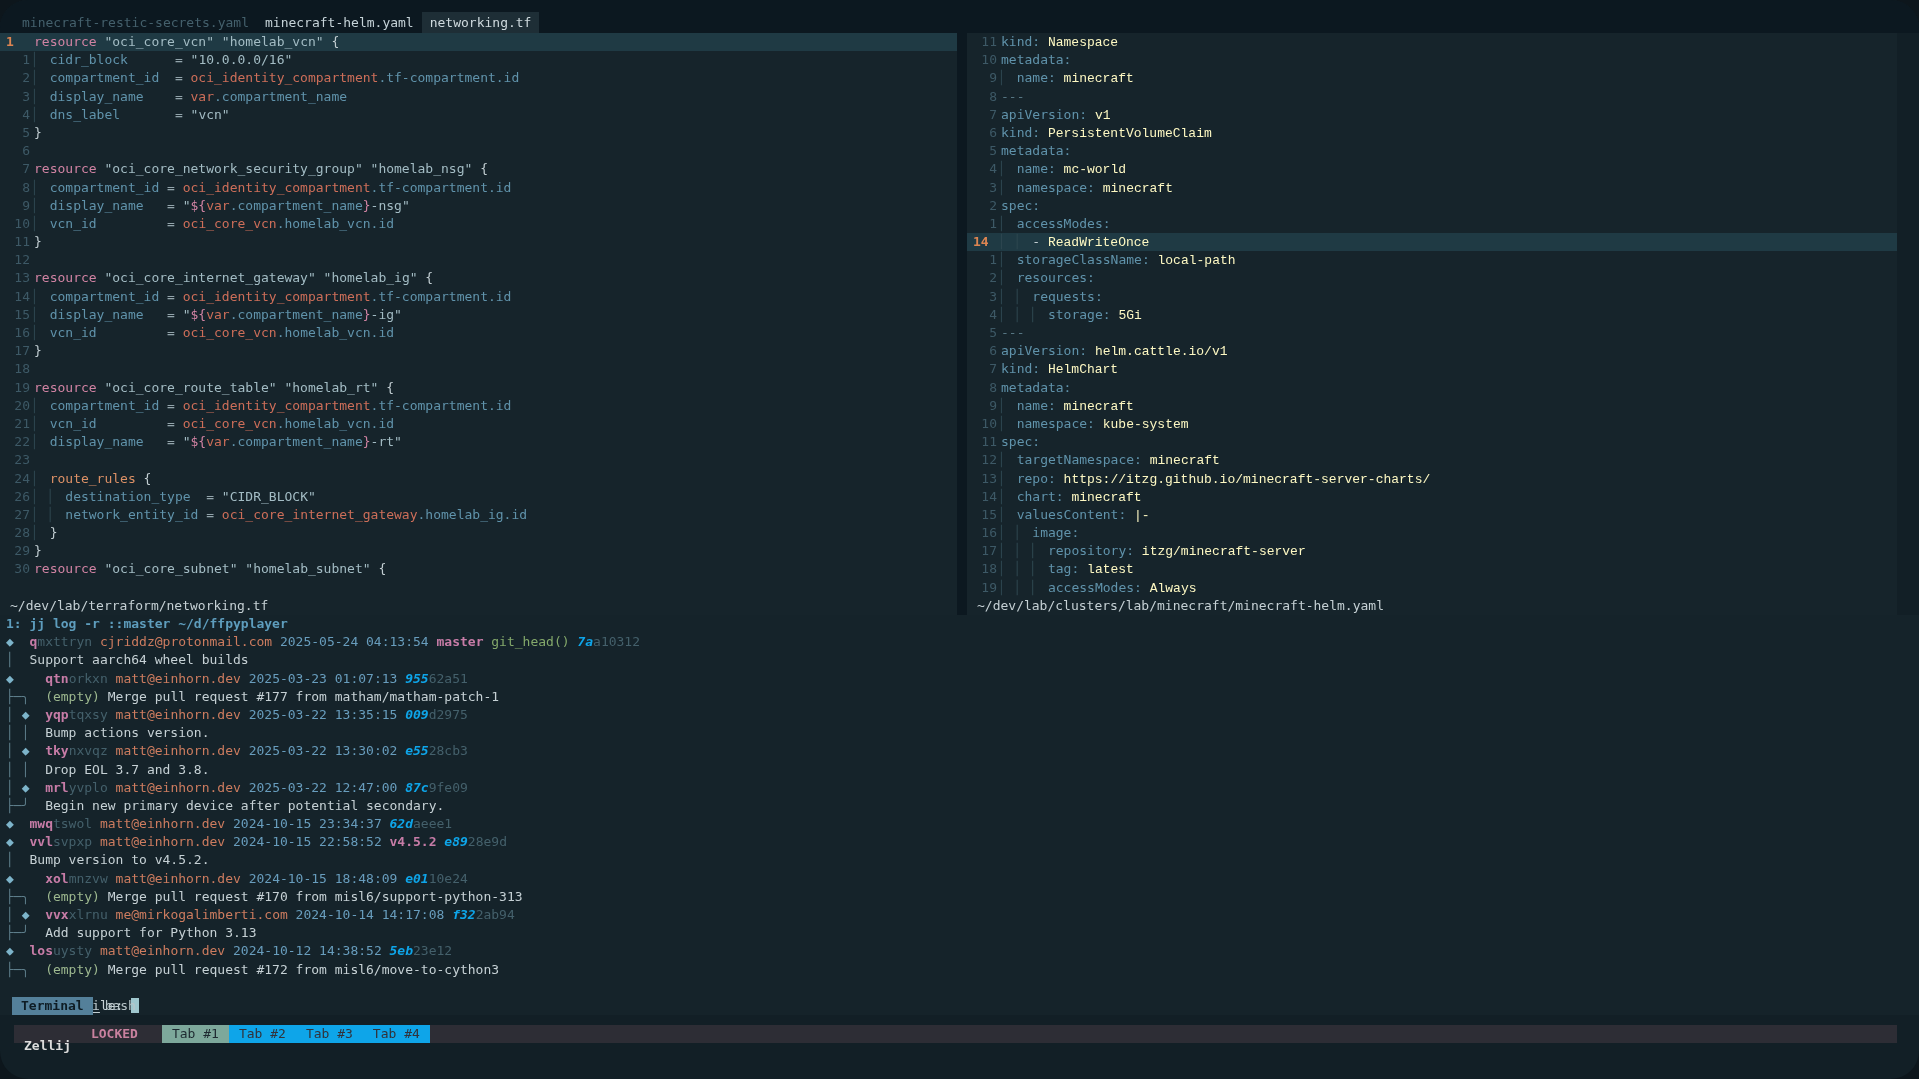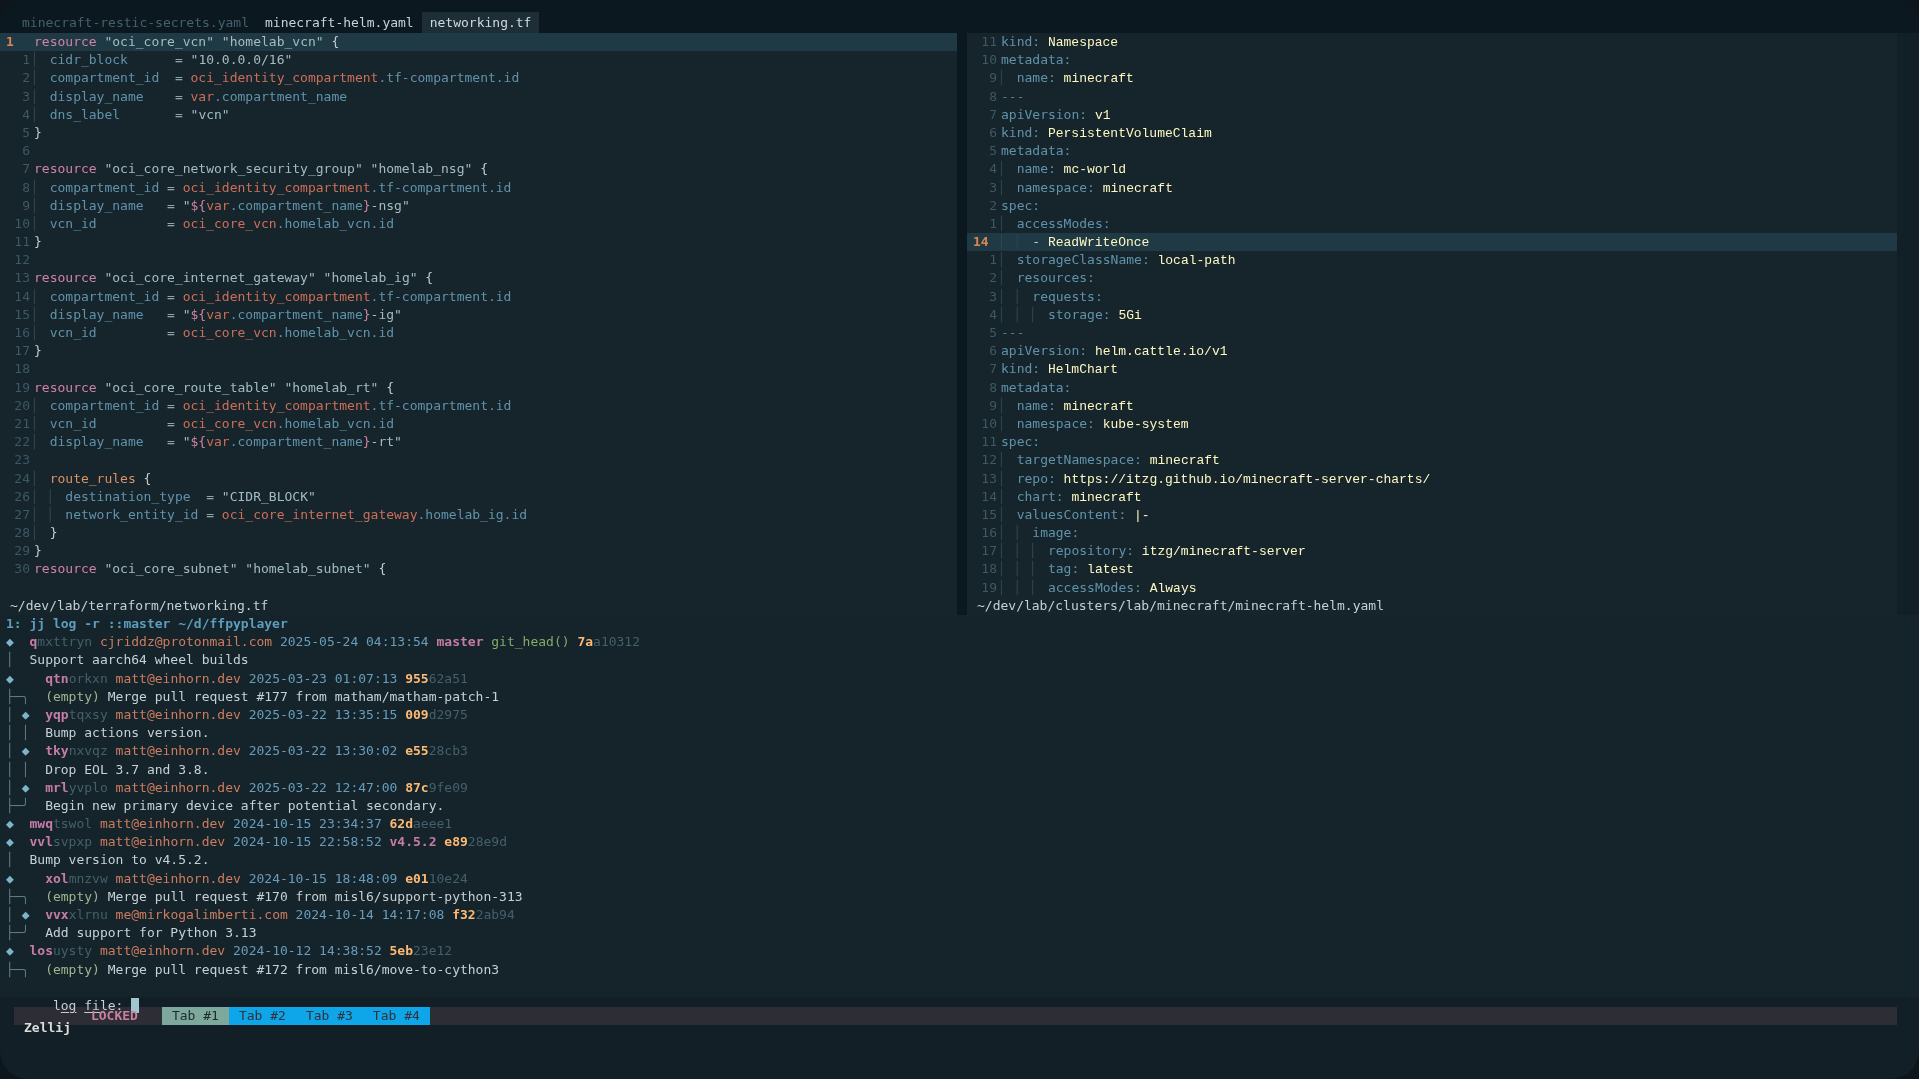--- a/index.html
+++ b/index.html
@@ -42,21 +42,21 @@
   .cmdline{height:18.2px;line-height:18.2px;color:#5e9dbd;font-weight:bold;white-space:pre;}
   .lrow{height:18.2px;line-height:18.2px;white-space:pre;}
   .j-g{color:#5d7d8a;}
   .j-node{color:#7db4ca;}
   .j-cid{color:#c77ca7;font-weight:bold;}
   .j-dim{color:#44606b;}
   .j-email{color:#cd7c5f;}
   .j-time{color:#689dbd;}
   .j-branch{color:#c77ca7;font-weight:bold;}
   .j-gh{color:#84a96b;}
-  .j-oid{color:#fdba74;font-weight:bold;}
+  .j-oid{color:#0ea5e9;font-weight:bold;font-style:italic;}
   .j-desc{color:#c6d1d5;}
   .j-empty{color:#9db88f;}
   .t{color:#c6d1d5;}
   .promptline{height:18.2px;line-height:18.2px;color:#c2ced2;white-space:pre;}
   .promptline .u{text-decoration:underline;text-underline-offset:2px;}
   .cursor-block{display:inline-block;width:8px;height:15px;background:#9fc7ce;
     vertical-align:text-bottom;}
   .modebar{height:18.2px;line-height:18.2px;white-space:pre;display:flex;}
   .mode-chip{background:#54809a;color:#0e1c24;font-weight:bold;padding:0 9px;margin-left:6px;}
   .shell-label{color:#b9c6ca;margin-left:12px;}
@@ -177,20 +177,24 @@
         <div class="lrow"><span class="j-node">◆</span><span class="t">    </span><span class="j-cid">xol</span><span class="j-dim">mnzvw</span><span class="t"> </span><span class="j-email">matt@einhorn.dev</span><span class="t"> </span><span class="j-time">2024-10-15 18:48:09</span><span class="t"> </span><span class="j-oid">e01</span><span class="j-dim">10e24</span></div>
         <div class="lrow"><span class="j-g">├─╮</span><span class="t">  </span><span class="j-empty">(empty)</span><span class="j-desc"> Merge pull request #170 from misl6/support-python-313</span></div>
         <div class="lrow"><span class="j-g">│ </span><span class="j-node">◆</span><span class="t">  </span><span class="j-cid">vvx</span><span class="j-dim">xlrnu</span><span class="t"> </span><span class="j-email">me@mirkogalimberti.com</span><span class="t"> </span><span class="j-time">2024-10-14 14:17:08</span><span class="t"> </span><span class="j-oid">f32</span><span class="j-dim">2ab94</span></div>
         <div class="lrow"><span class="j-g">├─╯</span><span class="t">  </span><span class="j-desc">Add support for Python 3.13</span></div>
         <div class="lrow"><span class="j-node">◆</span><span class="t">  </span><span class="j-cid">los</span><span class="j-dim">uysty</span><span class="t"> </span><span class="j-email">matt@einhorn.dev</span><span class="t"> </span><span class="j-time">2024-10-12 14:38:52</span><span class="t"> </span><span class="j-oid">5eb</span><span class="j-dim">23e12</span></div>
         <div class="lrow"><span class="j-g">├─╮</span><span class="t">  </span><span class="j-empty">(empty)</span><span class="j-desc"> Merge pull request #172 from misl6/move-to-cython3</span></div>
       </div>
     <div class="promptline" id="prompt-line">
       <span class="t">l</span><span class="u">og</span><span class="t"> </span><span class="u">fi</span><span class="t">le:</span><span class="t"> </span><span class="cursor-block"></span>
     </div>
+    <div class="modebar">
+      <span class="mode-chip">Terminal</span>
+      <span class="shell-label">bash</span>
+    </div>
   </div>
 
   <div class="term-gap"></div>
 
   <div class="zellij-bar">
     <span class="z-app">Zellij</span>
     <span class="z-lock">LOCKED</span>
     <span class="z-tabs">
       <span class="z-tab active">Tab #1</span>
       <span class="z-tab">Tab #2</span>

